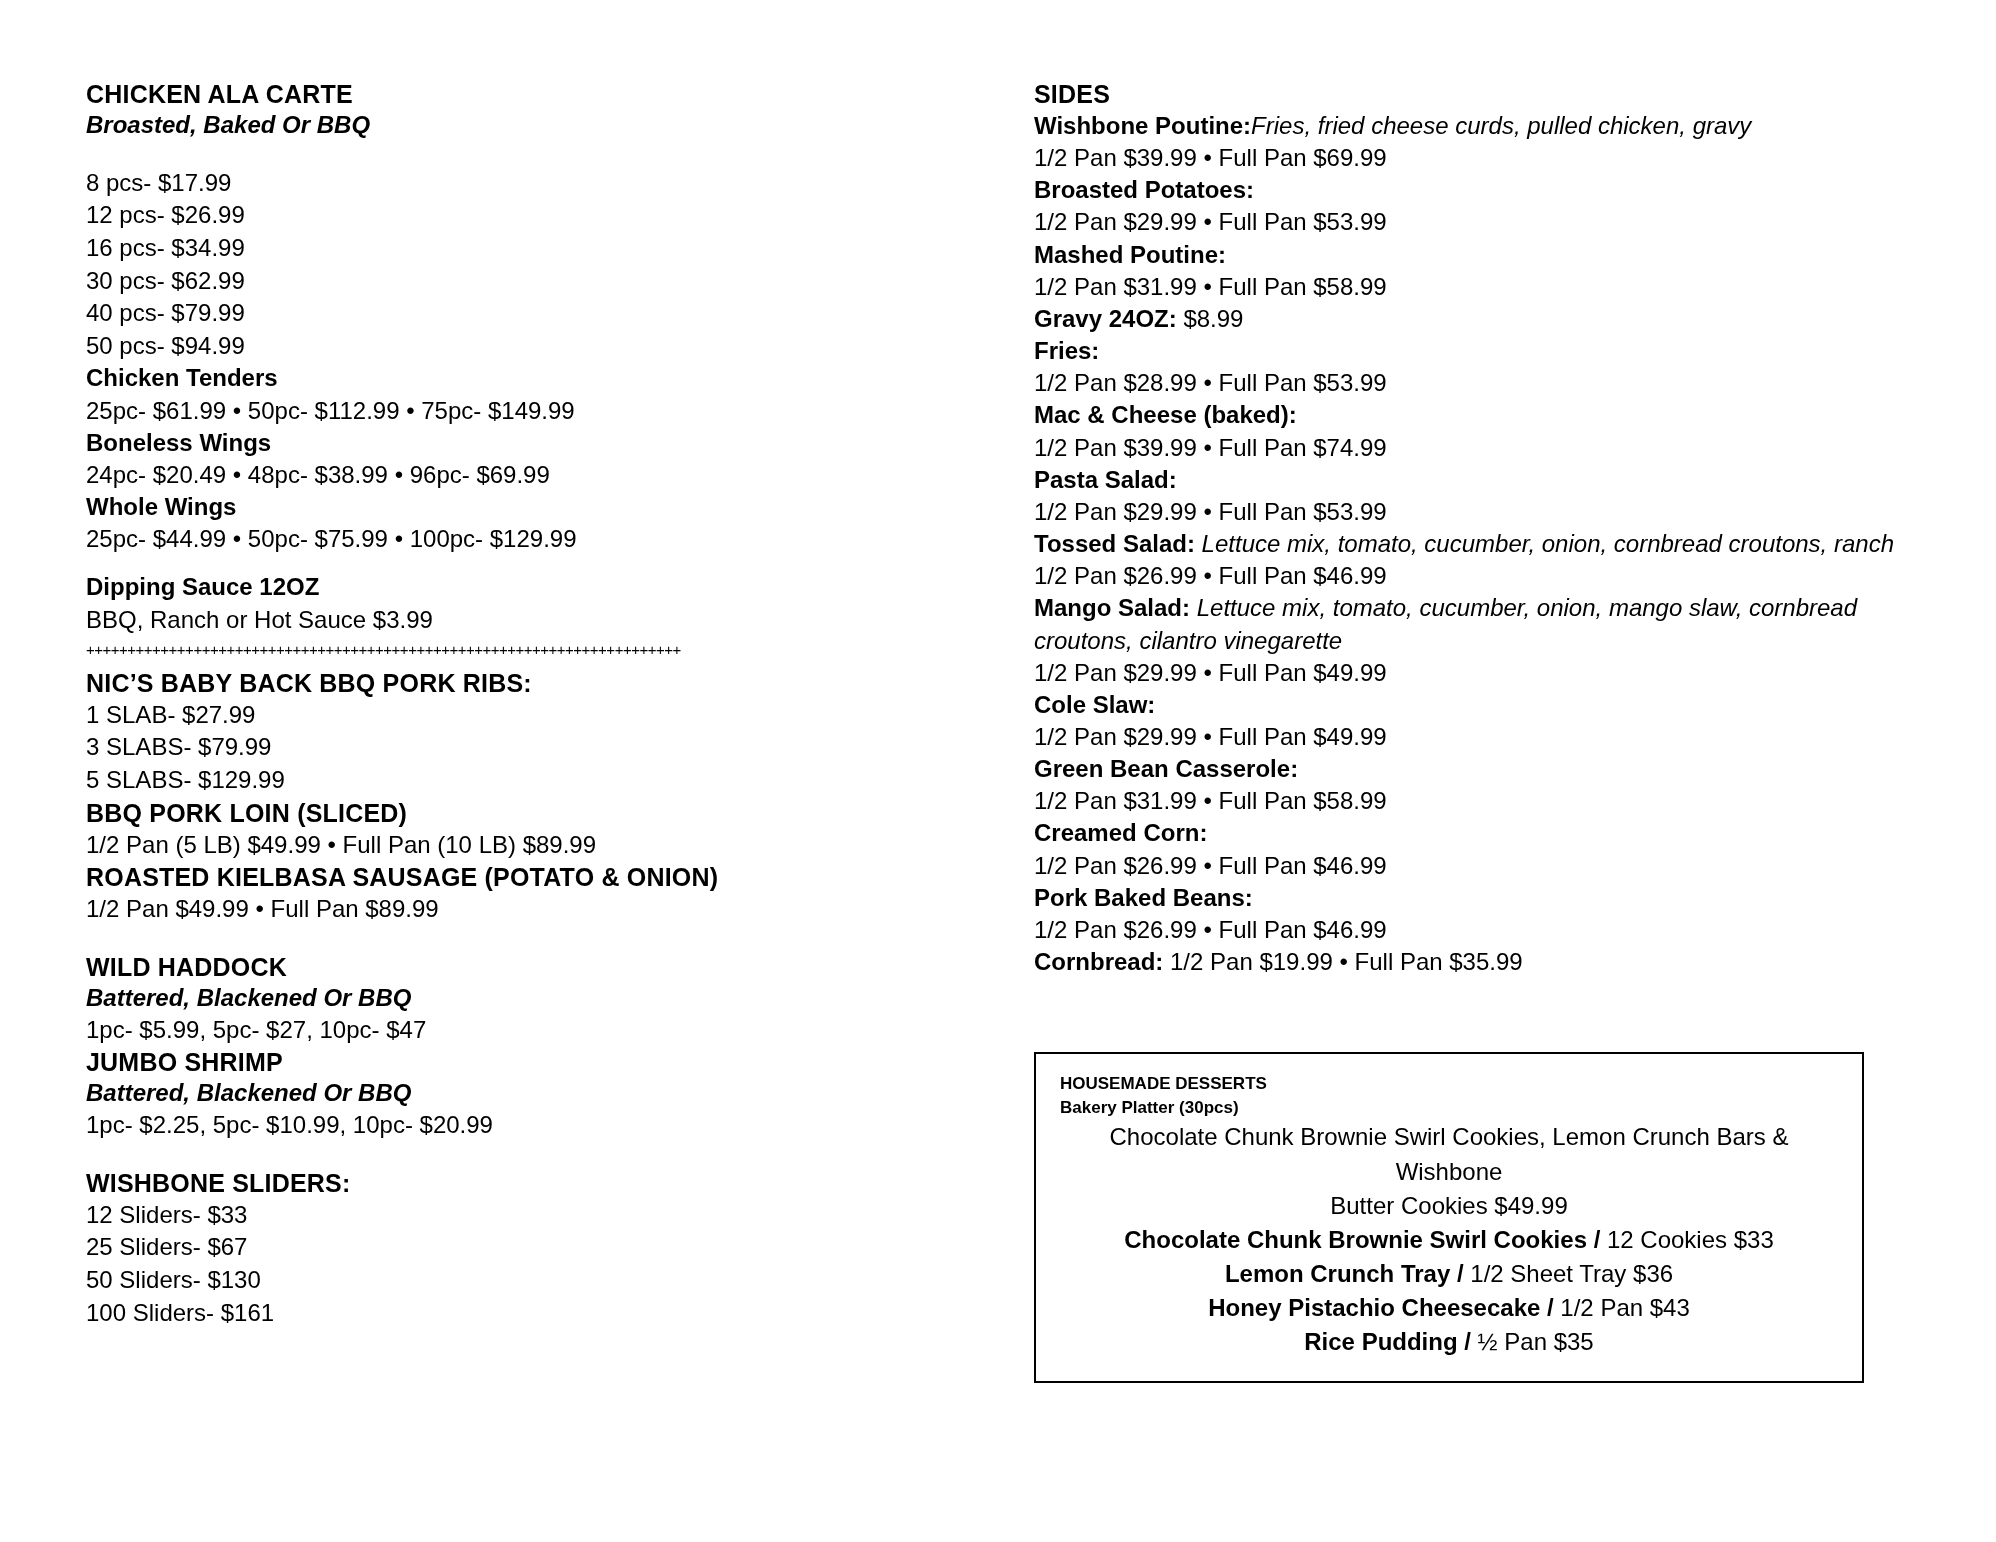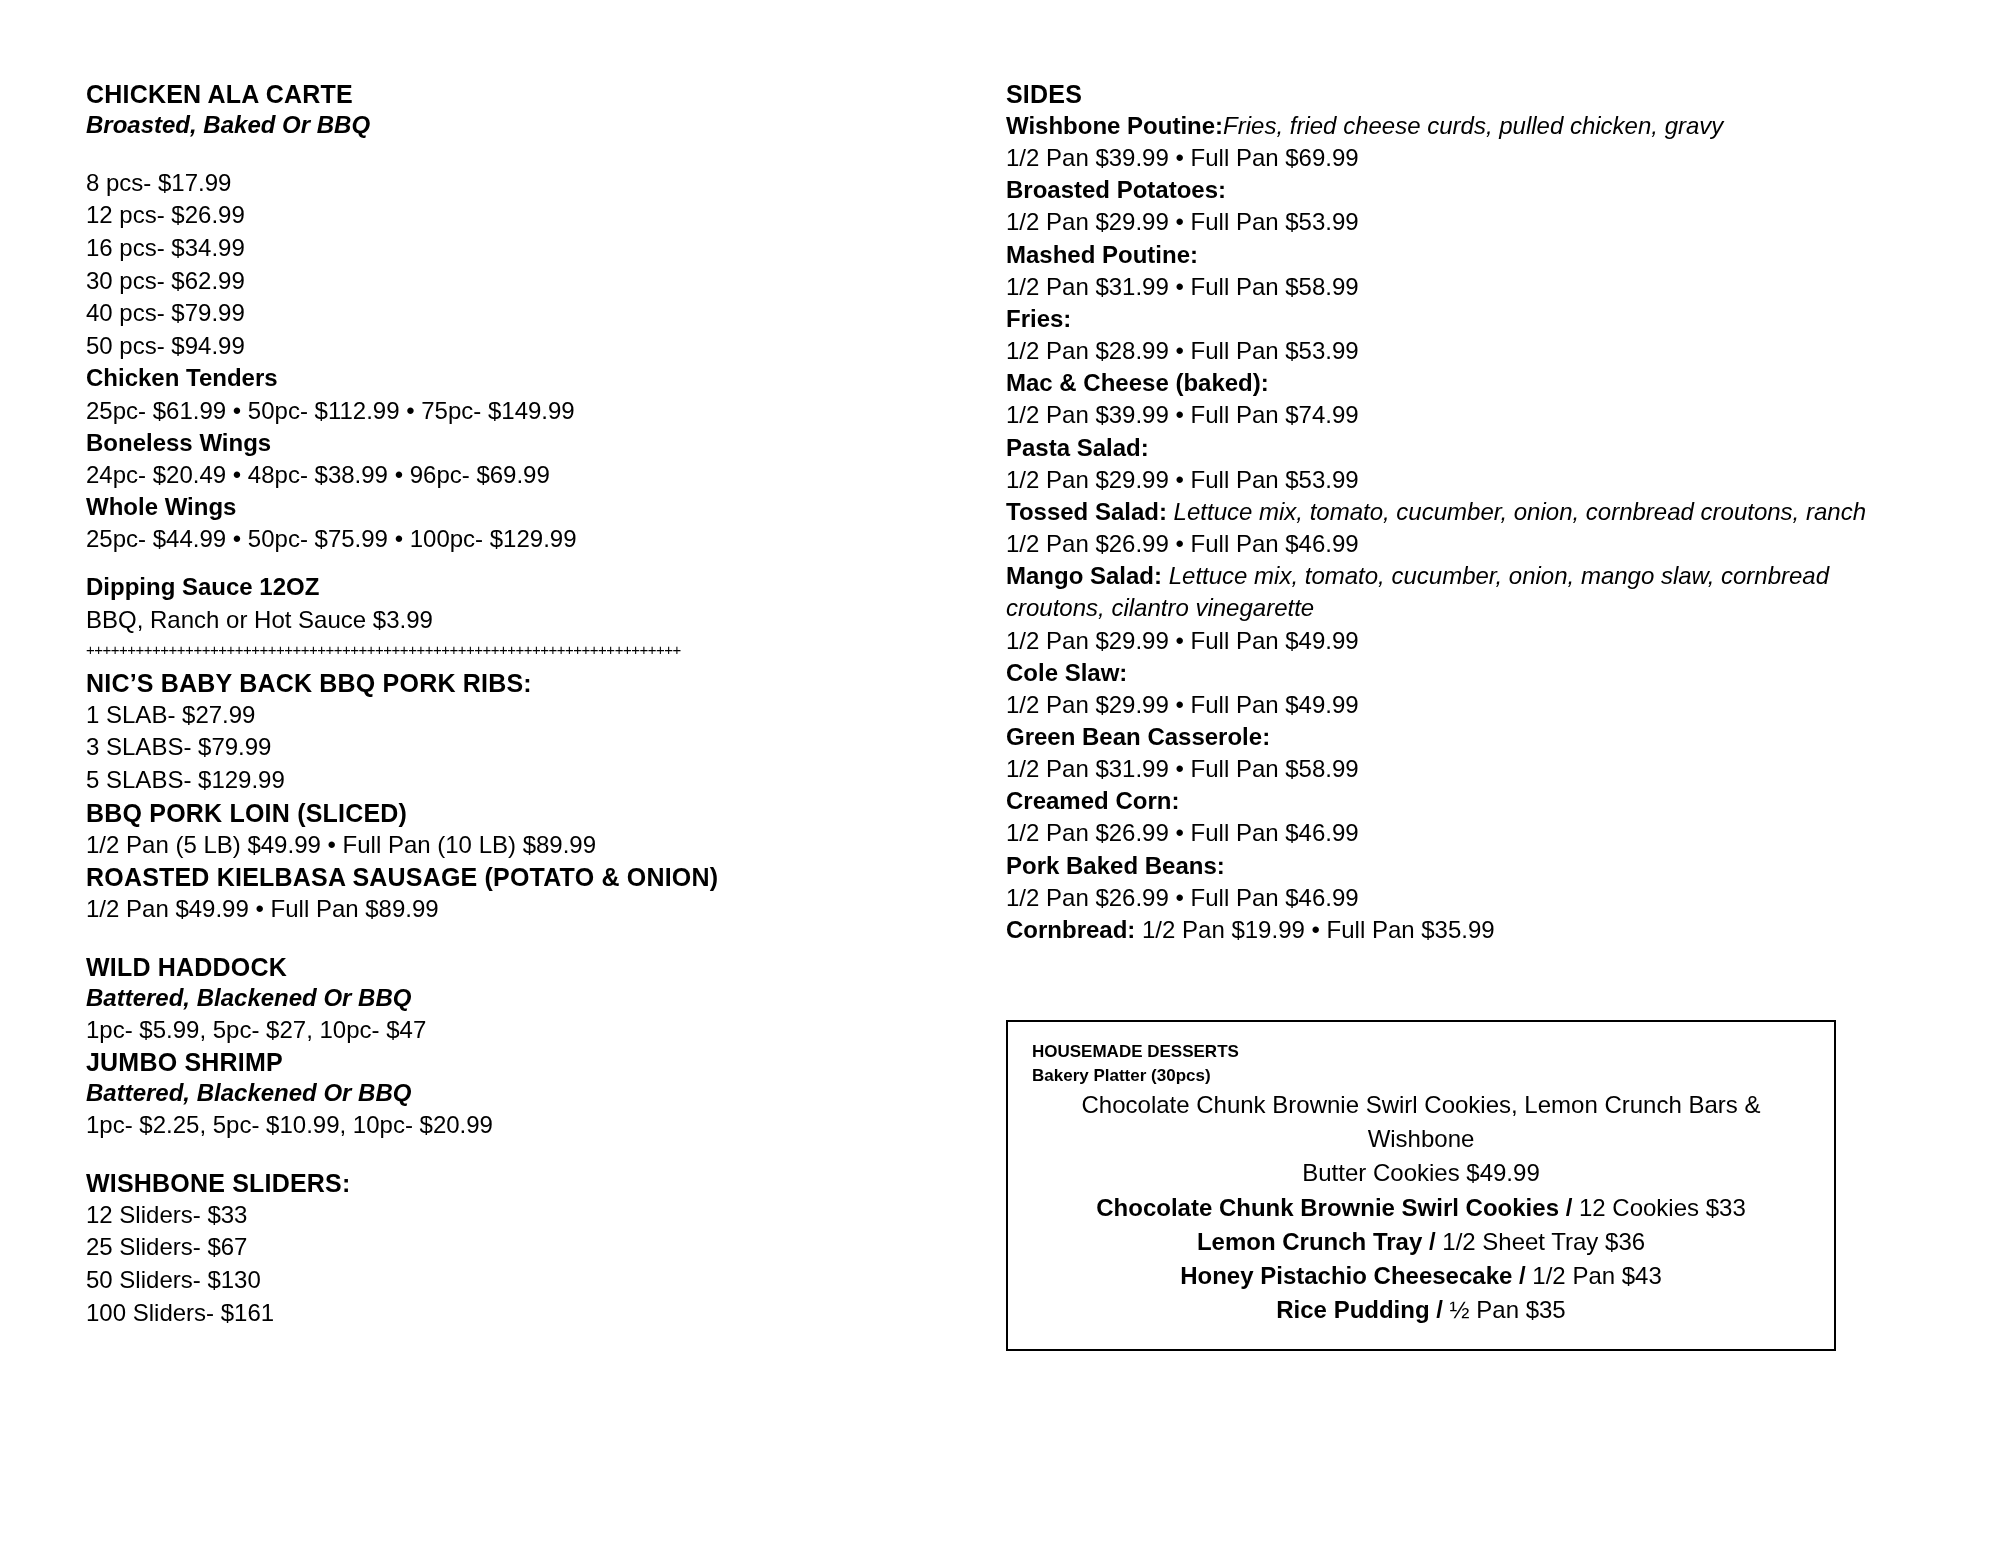--- a/index.html
+++ b/index.html
@@ -18,21 +18,21 @@
     position: relative;
     width: 1996px;
     height: 1542px;
     box-sizing: border-box;
     padding: 78px 70px 0 86px;
   }
   .columns {
     display: flex;
     flex-direction: row;
     align-items: flex-start;
-    gap: 40px;
+    gap: 68px;
   }
   .col-left {
     width: 880px;
     flex: 0 0 880px;
   }
   .col-right {
     width: 900px;
     flex: 0 0 900px;
   }
 
@@ -188,20 +188,26 @@
         <div class="row">
           <div class="item-head"><span>Broasted Potatoes:</span></div>
           <div class="price-line">1/2 Pan $29.99 • Full Pan $53.99</div>
         </div>
 
         <div class="row">
           <div class="item-head"><span>Mashed Poutine:</span></div>
           <div class="price-line">1/2 Pan $31.99 • Full Pan $58.99</div>
         </div>
 
+        <div class="row">
+          <div class="item-head">
+            <span>Gravy 24OZ:</span>
+            <span class="plain">$8.99</span>
+          </div>
+        </div>
 
         <div class="row">
           <div class="item-head"><span>Fries:</span></div>
           <div class="price-line">1/2 Pan $28.99 • Full Pan $53.99</div>
         </div>
 
         <div class="row">
           <div class="item-head"><span>Mac &amp; Cheese (baked):</span></div>
           <div class="price-line">1/2 Pan $39.99 • Full Pan $74.99</div>
         </div>

